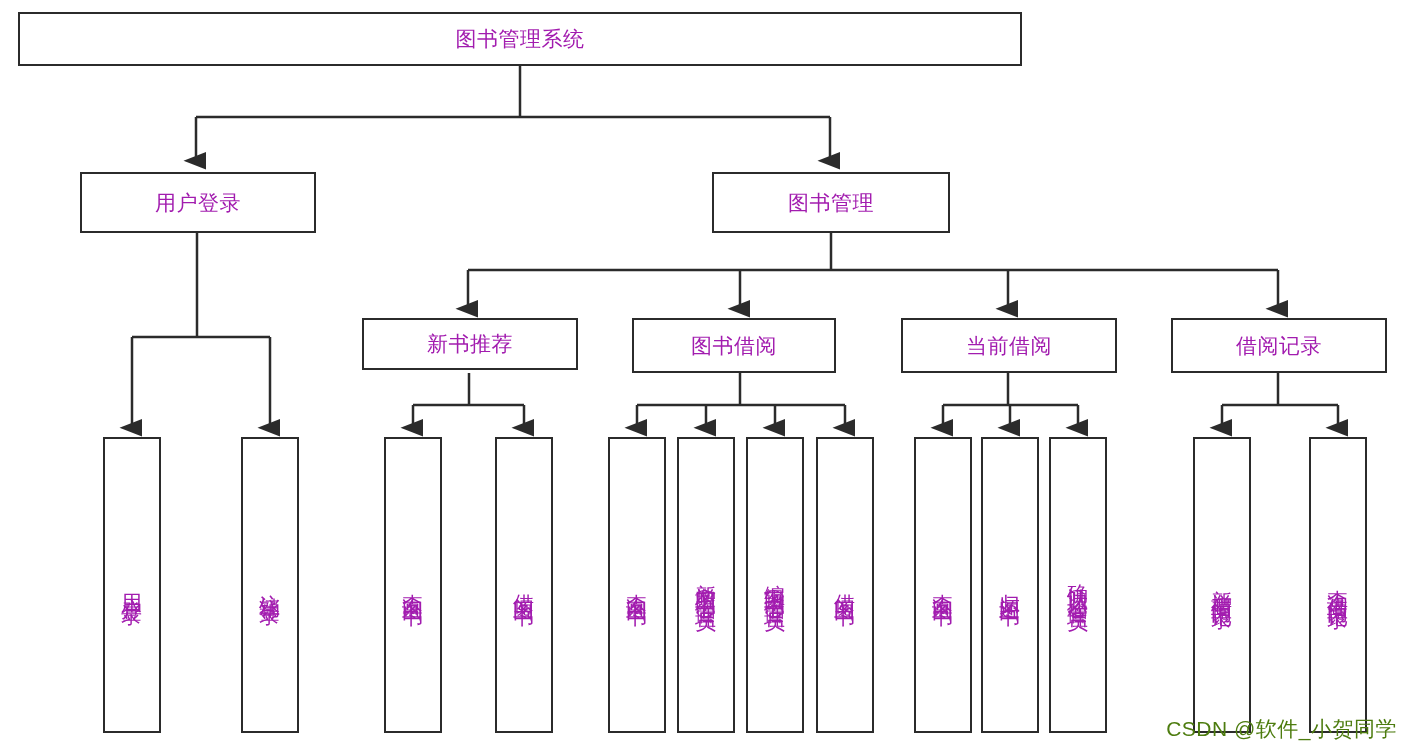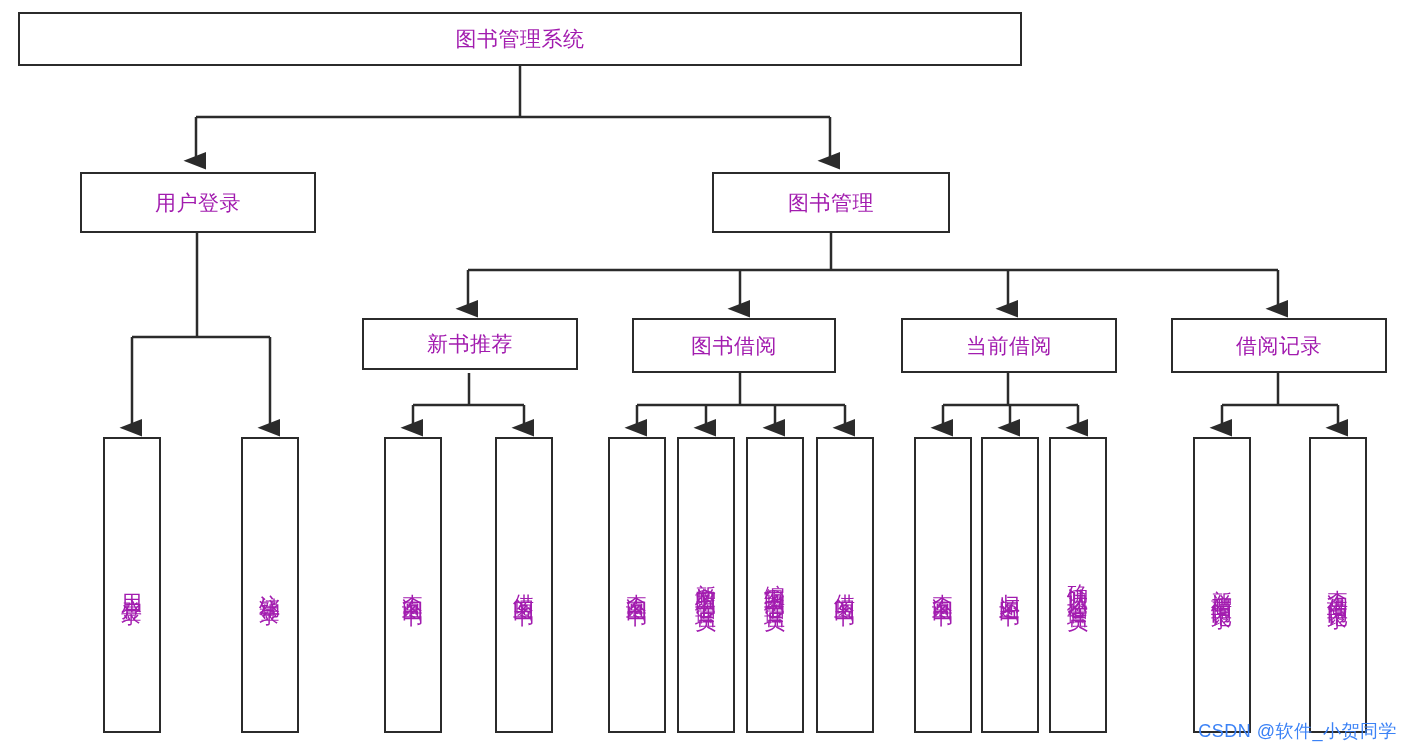--- a/index.html
+++ b/index.html
@@ -48,22 +48,22 @@
     text-orientation: upright;
     letter-spacing: 4px;
     line-height: 1;
     white-space: nowrap;
     text-align: center;
   }
   .watermark {
     position: absolute;
     right: 8px;
     bottom: 4px;
-    font-size: 18px;
-    color: #3b82f6;
+    font-size: 21px;
+    color: #4d7c0f;
     letter-spacing: 0.5px;
     white-space: nowrap;
   }
 </style>
 </head>
 <body>
 
 <div id="canvas">
 
   <svg id="wires" viewBox="0 0 1405 747">

